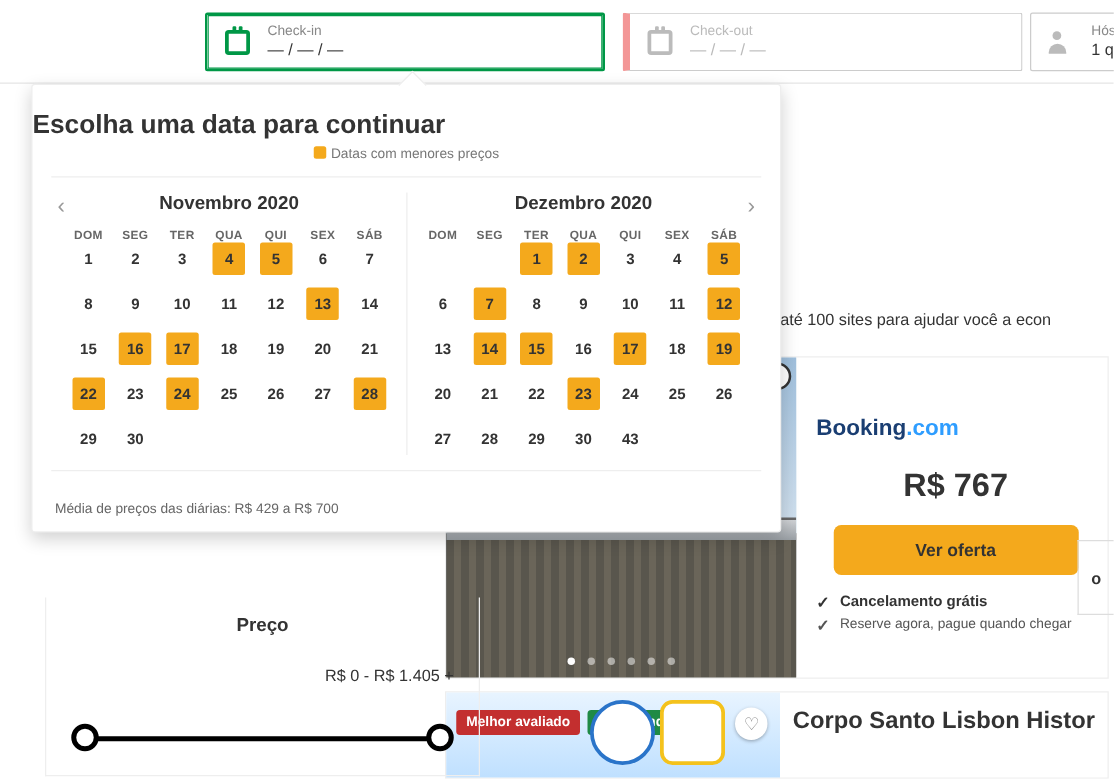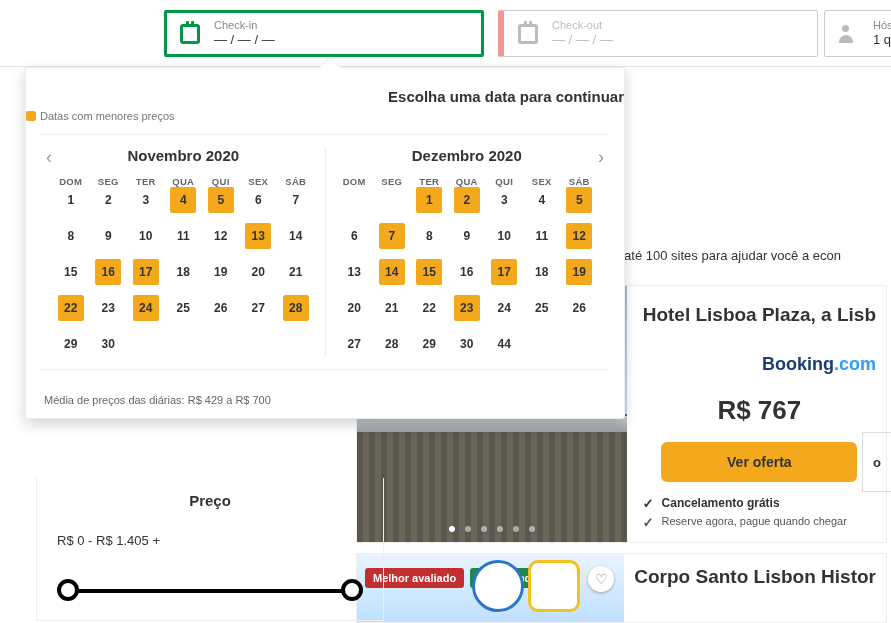--- a/index.html
+++ b/index.html
@@ -25,22 +25,22 @@
 
   
   .tagrow{position:absolute;top:67px;left:28px;right:0;height:30px;display:flex;align-items:center;gap:10px;color:#333}
   .tag{border:1px solid #bedffc;background:#fff;padding:3px 10px;border-radius:4px;font-size:12px;color:#1b6fb8}
   .mapbtn{display:flex;align-items:center;gap:6px;font-size:12px;font-weight:700}
   .pin{width:10px;height:10px;background:#000;border-radius:50% 50% 50% 0;transform:rotate(-45deg)}
 
   
   .pop{position:absolute;top:67px;left:25px;width:600px;background:#fff;border:1px solid #eee;border-radius:3px;box-shadow:0 5px 14px rgba(0,0,0,.18);padding:20px 0 12px;z-index:10}
   .pop .tip{position:absolute;top:-8px;left:296px;width:16px;height:16px;background:#fff;border-left:1px solid #eee;border-top:1px solid #eee;transform:rotate(45deg)}
-  .pop h3{text-align:right;font-size:15px;font-weight:700}
-  .leg{text-align:left;font-size:11px;color:#777;margin-top:5px}
+  .pop h3{text-align:left;font-size:21px;font-weight:700}
+  .leg{text-align:center;font-size:11px;color:#777;margin-top:5px}
   .leg .sq{display:inline-block;width:10px;height:10px;background:#f4a91c;border-radius:2px;vertical-align:-1px;margin-right:4px}
   .pop hr{border:none;border-top:1px solid #eee;margin:12px 15px}
   .months{display:flex;position:relative;padding:0 16px}
   .month{flex:1;padding:0 10px}
   .month+.month{border-left:1px solid #eee}
   .mname{text-align:center;font-size:15px;font-weight:700;margin-bottom:12px}
   .nav{position:absolute;top:0;font-size:18px;color:#999;cursor:pointer;padding:0 6px;user-select:none}
   .nav.prev{left:14px}.nav.next{right:14px}
   .dow{display:grid;grid-template-columns:repeat(7,1fr);font-size:9.5px;font-weight:700;color:#666;margin-bottom:0;letter-spacing:.3px}
   .dow span{text-align:center}
@@ -58,21 +58,21 @@
   .photo{width:280px;position:relative;background:linear-gradient(to bottom,#b5cee4 0,#b5cee4 55%,#3d4246 55%,#7f7f7a 100%);overflow:hidden}
   .photo .sky{position:absolute;inset:0 0 45% 0;background:radial-gradient(ellipse at 40% 60%,#fff 0,#fff 6%,transparent 7%),radial-gradient(ellipse at 60% 40%,#fff 0,#fff 5%,transparent 6%),linear-gradient(#9fbfdc,#d3e2ef)}
   .photo .deck{position:absolute;left:0;right:0;top:55%;height:45%;background:repeating-linear-gradient(90deg,#59564d 0 6px,#6a6559 6px 12px)}
   .photo .rail{position:absolute;left:0;right:0;top:50%;height:18px;background:linear-gradient(#cfd2d5,#9aa0a5);border-top:2px solid #666}
   .photo .enjoy{position:absolute;right:4px;top:4px;width:22px;height:22px;border-radius:50%;background:#fff;border:2px solid #333}
   .dots{position:absolute;bottom:10px;left:0;right:0;display:flex;justify-content:center;gap:10px}
   .dots i{width:6px;height:6px;border-radius:50%;background:rgba(255,255,255,.5)}
   .dots i.on{background:#fff}
   .info{flex:1;padding:18px 10px 10px 16px;position:relative}
   .hname{font-size:19px;font-weight:700;white-space:nowrap}
-  .bklogo{color:#1a3e72;font-size:18px;font-weight:700;text-align:right;margin-top:28px}
+  .bklogo{color:#1a3e72;font-size:18px;font-weight:700;text-align:left;margin-top:28px}
   .bklogo b{color:#2e9dff}
   .price{font-size:26px;font-weight:700;text-align:center;margin-top:20px}
   .cta{display:block;width:196px;margin:16px auto 0;background:#f4a91c;border:none;color:#333;font-weight:700;font-size:14px;padding:12px 0;border-radius:6px;text-align:center;cursor:pointer}
   .feat{display:flex;align-items:flex-start;gap:8px;font-size:12px;margin-top:14px}
   .feat.sub{margin-top:4px;color:#555;font-weight:400;font-size:11px}
   .feat .ck{font-size:13px;font-weight:700}
   .feat .txt{font-weight:700}
 
   
   .card2{position:absolute;top:553px;left:356px;width:531px;height:70px;display:flex;border:1px solid #eee}
@@ -84,21 +84,21 @@
   .stamps{position:absolute;right:44px;top:6px;display:flex;gap:4px}
   .stamp{width:52px;height:52px;border-radius:50%;border:3px solid #2a74c9;background:#fff}
   .stamp.y{border-color:#f4c21c;border-radius:10px}
   .info2{flex:1;padding:12px 10px}
   .h2name{font-size:19px;font-weight:700;white-space:nowrap}
   .logo2{color:#bbb;font-size:22px;text-align:center;margin-top:8px;font-family:Georgia,serif}
 
   
   .filter{position:absolute;top:478px;left:36px;width:348px;border:1px solid #eee;border-top:none;padding:14px 20px}
   .filter h4{text-align:center;font-size:15px;font-weight:700}
-  .range{text-align:left;font-size:13px;margin-top:24px;color:#333}
+  .range{text-align:right;font-size:13px;margin-top:24px;color:#333}
   .slider{position:relative;height:30px;margin-top:28px}
   .slider .bar{position:absolute;left:10px;right:10px;top:13px;height:4px;background:#000}
   .slider .h{position:absolute;top:3px;width:22px;height:22px;border:4px solid #000;background:#fff;border-radius:50%;cursor:pointer}
   .slider .h.l{left:0}.slider .h.r{right:0}
 
   
   .altpane{position:absolute;top:432px;left:862px;width:29px;height:60px;border:1px solid #ddd;border-right:none;display:flex;align-items:center;justify-content:center;font-size:13px;font-weight:700;color:#333}
 </style>
 </head>
 <body>
@@ -226,21 +226,21 @@
           <div class="d">21</div>
           <div class="d">22</div>
           <div class="d hl">23</div>
           <div class="d">24</div>
           <div class="d">25</div>
           <div class="d">26</div>
           <div class="d">27</div>
           <div class="d">28</div>
           <div class="d">29</div>
           <div class="d">30</div>
-          <div class="d">44</div>
+          <div class="d">43</div>
         </div>
       </div>
     </div>
   <hr>
   <div class="avg">Média de preços das diárias: R$ 429 a R$ 700</div>
 </div>
 
 <div class="cmp">s até 100 sites para ajudar você a econ</div>
 
 <div class="cardwrap">
@@ -252,21 +252,20 @@
     <div class="dots">
         <i class="on"></i>
         <i></i>
         <i></i>
         <i></i>
         <i></i>
         <i></i>
       </div>
   </div>
   <div class="info">
-    <div class="hname">Hotel Lisboa Plaza, a Lisb</div>
     <div class="bklogo">
       <span>Booking</span><b>.com</b>
     </div>
     <div class="price">R$ 767</div>
     <a class="cta">Ver oferta</a>
     <div class="feat">
       <span class="ck">✓</span>
       <span class="txt">Cancelamento grátis</span>
     </div>
     <div class="feat sub">

